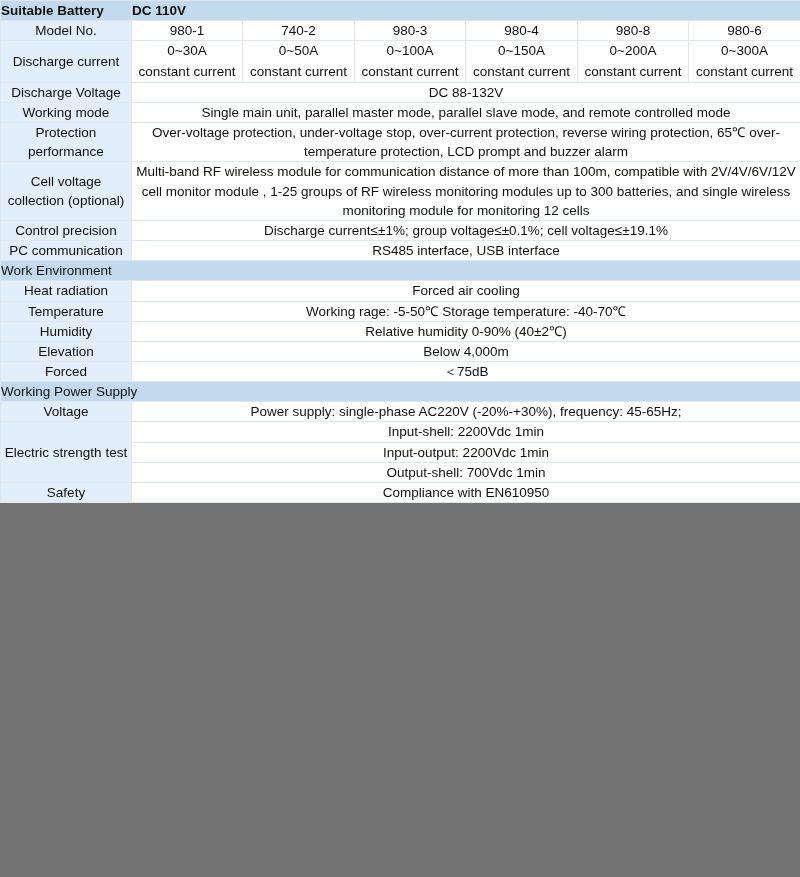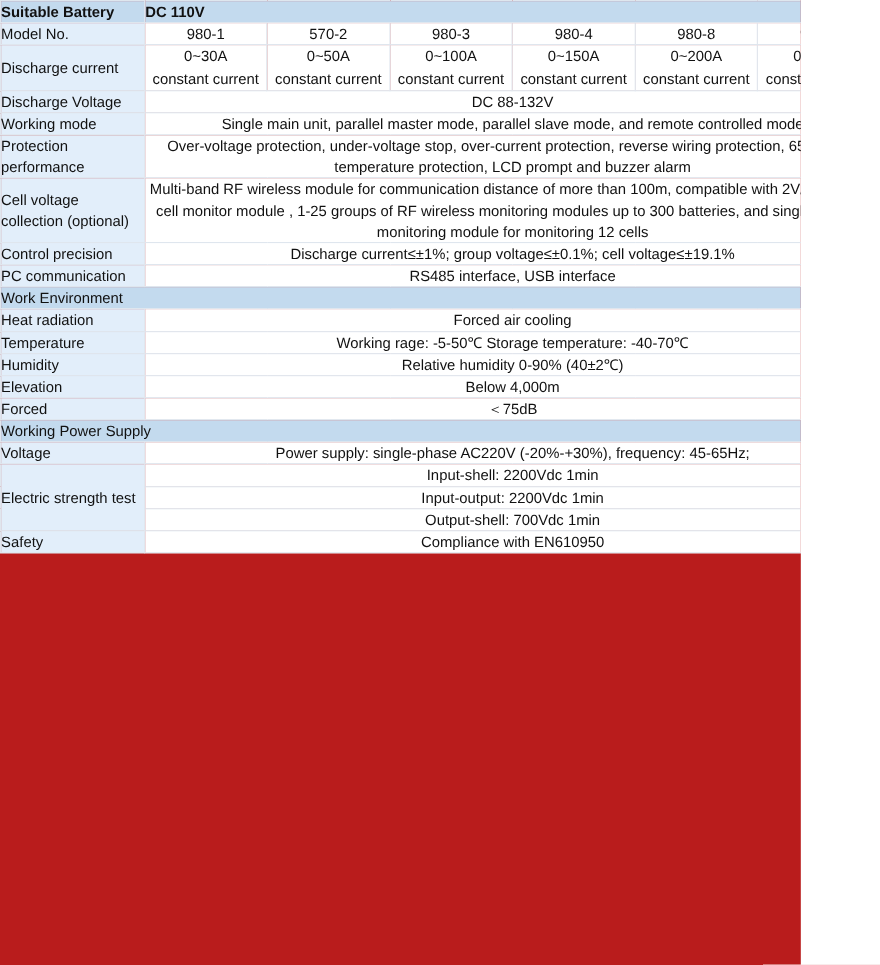--- a/index.html
+++ b/index.html
@@ -7,24 +7,24 @@
     padding: 0;
     background: #ffffff;
   }
   body {
     font-family: "Liberation Sans", sans-serif;
     color: #1a1a1a;
     -webkit-font-smoothing: antialiased;
   }
 
   #spec-sheet {
-    width: 728px;
+    width: 800px;
     height: 877px;
     box-sizing: border-box;
-    background: #b91c1c;
+    background: #737373;
     overflow: hidden;
   }
 
   table.spec {
     width: 800px;
     border-collapse: collapse;
     table-layout: fixed;
   }
 
   table.spec td {
@@ -33,21 +33,21 @@
     vertical-align: middle;
     font-size: 13.5px;
     line-height: 1.42;
     color: #111111;
   }
 
   
   .label-cell {
     width: 131px;
     background: #e2eefa;
-    text-align: left;
+    text-align: center;
     padding: 7px 5px;
     color: #111111;
     border-right: 1px solid #d4e2f0;
   }
 
   
   .band-label {
     background: #c3daee;
     font-weight: bold;
     font-size: 15px;
@@ -112,21 +112,21 @@
     <tbody>
 
       <tr>
         <td class="band-label">Suitable Battery</td>
         <td class="band-value" colspan="6">DC 110V</td>
       </tr>
 
       <tr>
         <td class="label-cell">Model No.</td>
         <td class="value-col">980-1</td>
-        <td class="value-col">570-2</td>
+        <td class="value-col">740-2</td>
         <td class="value-col">980-3</td>
         <td class="value-col">980-4</td>
         <td class="value-col">980-8</td>
         <td class="value-col">980-6</td>
       </tr>
 
       <tr>
         <td class="label-cell">Discharge current</td>
         <td class="value-col two-line">
           <span class="para">0~30A</span>

